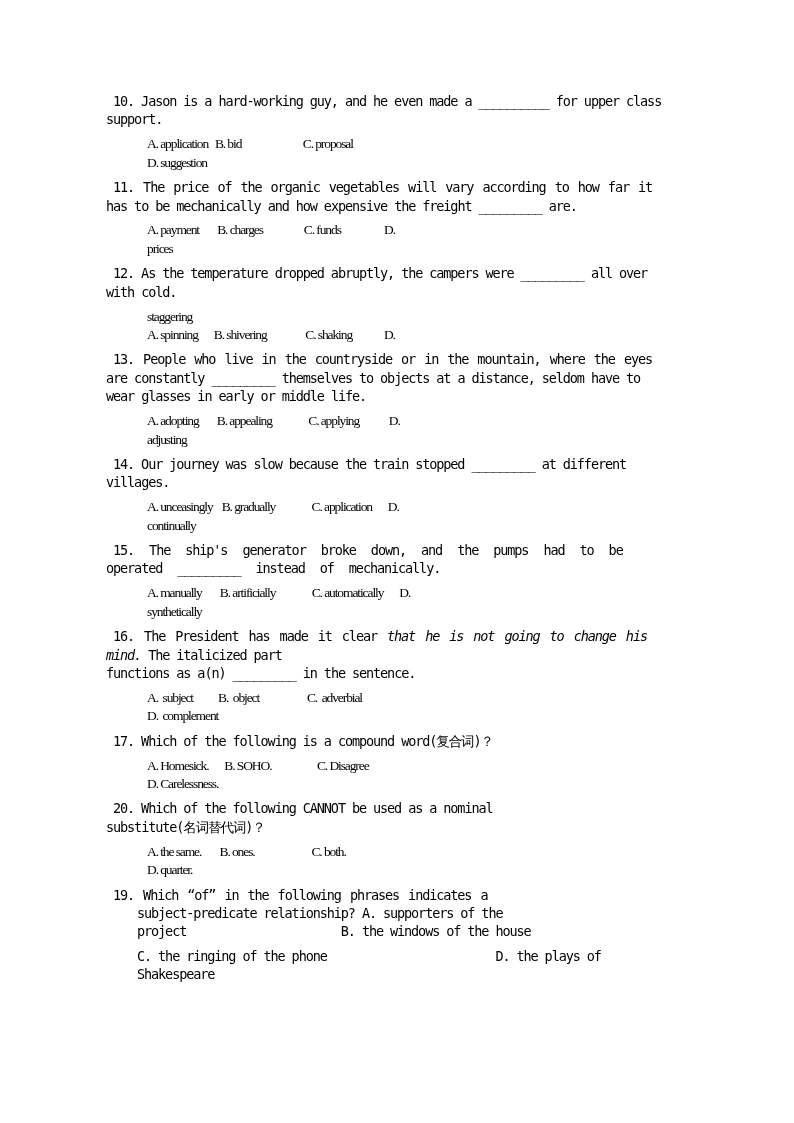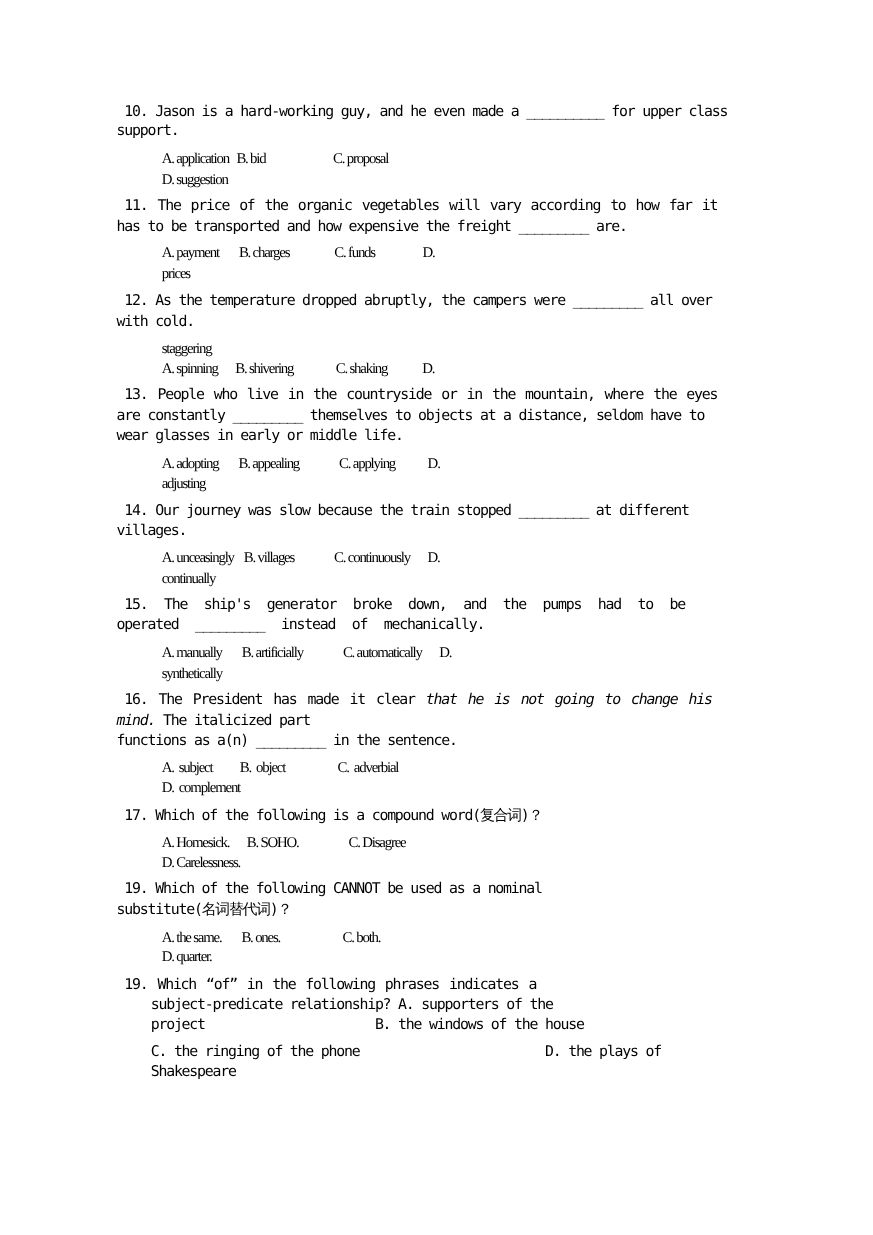--- a/index.html
+++ b/index.html
@@ -30,21 +30,21 @@
     <div class="line first">10. Jason is a hard-working guy, and he even made a __________ for upper class</div>
     <div class="line">support.</div>
     <div class="opts">
       <div class="line opt">A. application   B. bid                           C. proposal</div>
       <div class="line opt">D. suggestion</div>
     </div>
   </section>
 
   <section class="q">
     <div class="line first w2">11. The price of the organic vegetables will vary according to how far it</div>
-    <div class="line">has to be transported and how expensive the freight _________ are.</div>
+    <div class="line">has to be mechanically and how expensive the freight _________ are.</div>
     <div class="opts">
       <div class="line opt">A. payment        B. charges                  C. funds                   D.</div>
       <div class="line opt">prices</div>
     </div>
   </section>
 
   <section class="q">
     <div class="line first">12. As the temperature dropped abruptly, the campers were _________ all over</div>
     <div class="line">with cold.</div>
     <div class="opts">
@@ -60,21 +60,21 @@
     <div class="opts">
       <div class="line opt">A. adopting        B. appealing                C. applying             D.</div>
       <div class="line opt">adjusting</div>
     </div>
   </section>
 
   <section class="q">
     <div class="line first">14. Our journey was slow because the train stopped _________ at different</div>
     <div class="line">villages.</div>
     <div class="opts">
-      <div class="line opt">A. unceasingly    B. villages                C. continuously       D.</div>
+      <div class="line opt">A. unceasingly    B. gradually                C. application       D.</div>
       <div class="line opt">continually</div>
     </div>
   </section>
 
   <section class="q">
     <div class="line first w8">15. The ship's generator broke down, and the pumps had to be</div>
     <div class="line w8">operated _________ instead of mechanically.</div>
     <div class="opts">
       <div class="line opt">A. manually        B. artificially                C. automatically       D.</div>
       <div class="line opt">synthetically</div>
@@ -93,21 +93,21 @@
 
   <section class="q">
     <div class="line first">17. Which of the following is a compound word(复合词)？</div>
     <div class="opts">
       <div class="line opt">A. Homesick.       B. SOHO.                    C. Disagree</div>
       <div class="line opt">D. Carelessness.</div>
     </div>
   </section>
 
   <section class="q">
-    <div class="line first">19. Which of the following CANNOT be used as a nominal</div>
+    <div class="line first">20. Which of the following CANNOT be used as a nominal</div>
     <div class="line">substitute(名词替代词)？</div>
     <div class="opts">
       <div class="line opt">A. the same.        B. ones.                         C. both.</div>
       <div class="line opt">D. quarter.</div>
     </div>
   </section>
 
   <section class="q">
     <div class="line first w2">19. Which “of” in the following phrases indicates a</div>
     <div class="line cont19">subject-predicate relationship? A. supporters of the</div>

